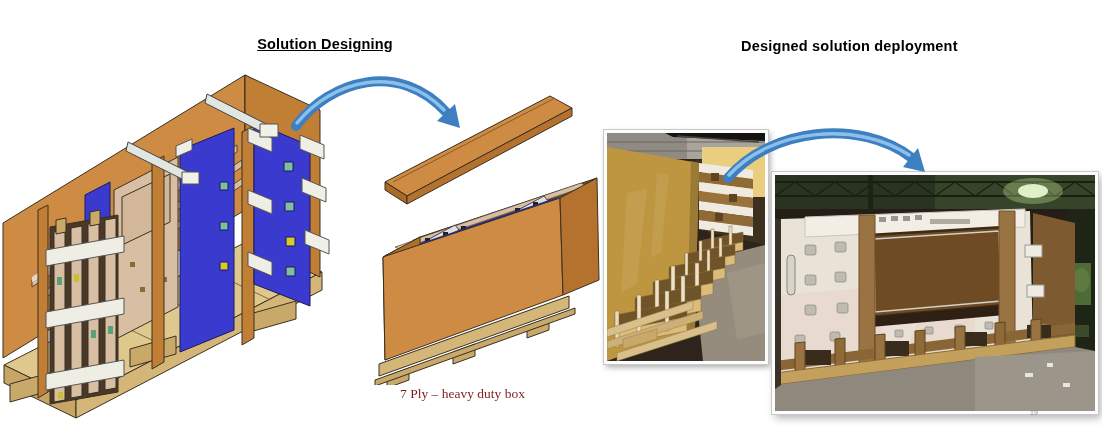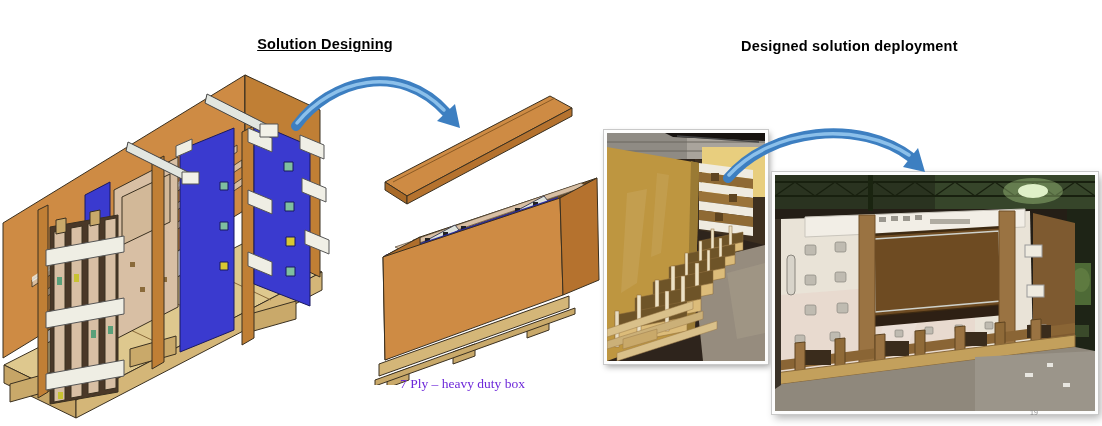--- a/index.html
+++ b/index.html
@@ -1,22 +1,22 @@
 <!DOCTYPE html>
 <html><head>
 <meta charset="utf-8">
 <style>
   html,body{margin:0;padding:0;background:#fff;}
   .page{position:relative;width:1102px;height:426px;background:#ffffff;overflow:hidden;
         font-family:"Liberation Sans",sans-serif;}
   .title{position:absolute;font-weight:bold;color:#000;font-size:14.5px;letter-spacing:.2px;}
   .title.left{left:240px;top:36px;width:170px;text-align:center;text-decoration:underline;}
   .title.right{left:741px;top:38px;width:220px;}
-  .caption{position:absolute;left:335px;top:376px;width:255px;text-align:center;
-           font-family:"Liberation Serif",serif;font-size:13.5px;color:#6d28d9;}
+  .caption{position:absolute;left:335px;top:386px;width:255px;text-align:center;
+           font-family:"Liberation Serif",serif;font-size:13.5px;color:#7f1d1d;}
   .fig{position:absolute;}
   .photo{position:absolute;background:#fff;border:3px solid #fdfdfd;outline:1px solid #c9c9c9;}
   .photo1{left:604px;top:130px;width:158px;height:228px;box-shadow:2px 3px 6px rgba(0,0,0,.35);}
   .photo2{left:772px;top:172px;width:320px;height:236px;box-shadow:3px 4px 8px rgba(0,0,0,.30);}
   .overlay{position:absolute;left:0;top:0;width:1102px;height:426px;pointer-events:none;}
   .pagenum{position:absolute;left:1030px;top:409px;font-size:7px;color:#8a8a8a;}
   svg{display:block;}
 </style>
 </head>
 <body>

